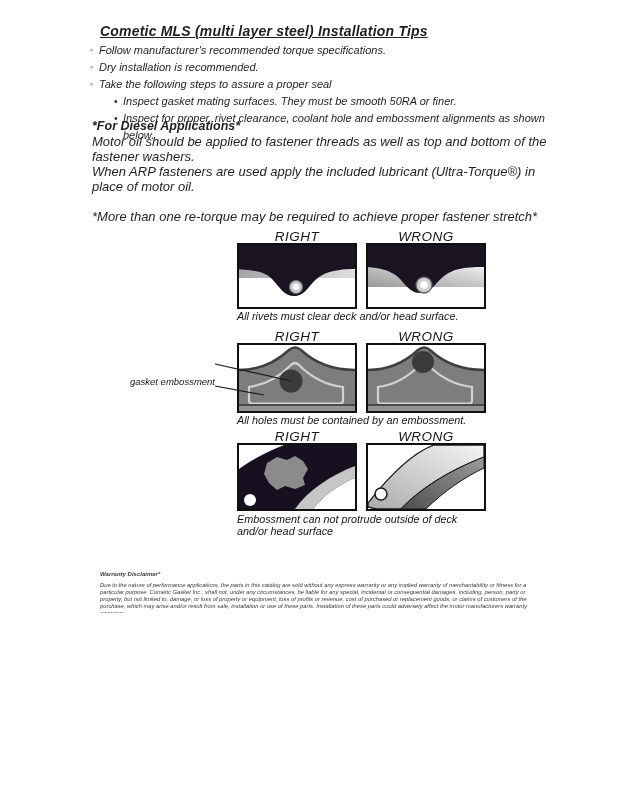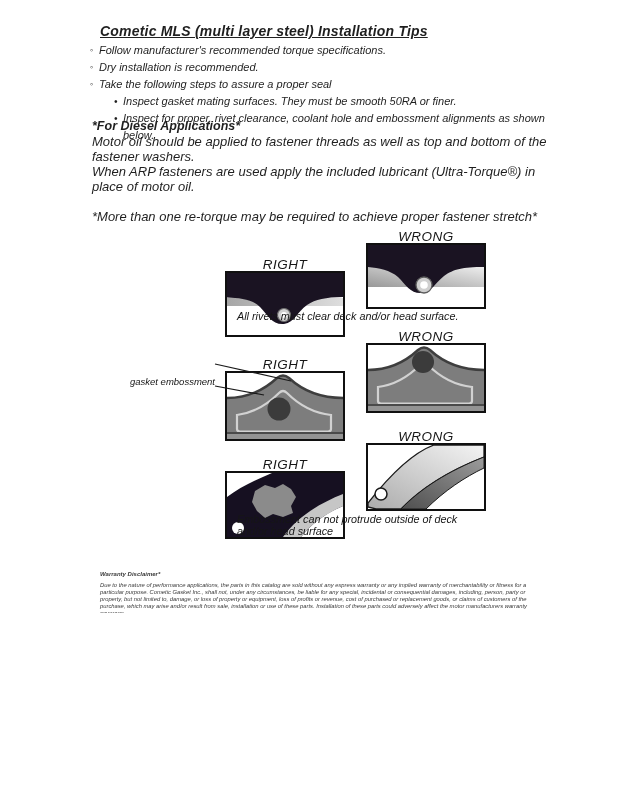--- a/index.html
+++ b/index.html
@@ -18,21 +18,21 @@
   .tips .sub .glyph{font-size:10px;}
   
   .dieselH{left:92px;top:119px;font-size:12.5px;font-weight:bold;}
   .para{left:92px;width:460px;font-size:13px;line-height:15px;white-space:pre-line;}
   .p1{top:134px;} .p2{top:164px;} .p3{top:209px;}
   
   .dlabel{width:120px;text-align:center;font-size:13.5px;letter-spacing:.5px;color:#161616;}
   .dbox{width:120px;box-sizing:border-box;border:2px solid #101010;background:#fff;}
   .dbox svg{display:block;width:100%;height:100%;}
   .dcaption{left:237px;font-size:10.8px;line-height:11.5px;white-space:pre-line;color:#161616;}
-  .colL{left:225px;margin-top:28px;} .colR{left:366px;}
+  .colL{left:237px;} .colR{left:366px;}
   .r1l{top:229px;} .r1b{top:243px;height:66px;} .cap1{top:311px;}
   .r2l{top:329px;} .r2b{top:343px;height:70px;} .cap2{top:415px;}
   .r3l{top:429px;} .r3b{top:443px;height:68px;} .cap3{top:514px;}
   
   .annot{font-size:9.5px;line-height:10.5px;text-align:right;white-space:pre-line;color:#161616;}
   .an1{left:105px;top:345px;width:110px;}
   .an2{left:95px;top:377px;width:120px;}
   .leaders{left:115px;top:348px;width:180px;height:55px;pointer-events:none;z-index:5;}
   
   .warranty{left:100px;top:571px;width:442px;color:#3a3a3a;}
@@ -138,20 +138,21 @@
       <rect x="0" y="61" width="116" height="5" fill="#939393"></rect>
       <circle cx="55" cy="17" r="11" fill="#3b3b3b"></circle>
     </svg>
   </div>
 
   <svg class="abs leaders" viewBox="0 0 180 55">
     <line x1="100" y1="16" x2="176" y2="33" stroke="#1a1a1a" stroke-width="1.2"></line>
     <line x1="100" y1="38" x2="149" y2="47" stroke="#1a1a1a" stroke-width="1.2"></line>
   </svg>
 
+  <div class="abs dcaption cap2">All holes must be contained by an embossment.</div>
 
   <div class="abs dlabel colL r3l">RIGHT</div>
   <div class="abs dlabel colR r3l">WRONG</div>
 
   <div class="abs dbox colL r3b">
     <svg viewBox="0 0 116 64" preserveAspectRatio="none">
       <rect x="0" y="0" width="116" height="64" fill="#161021"></rect>
       <path d="M0,0 L45,0 C28,7 12,15 0,24 Z" fill="#ffffff"></path>
       <path d="M116,33 C99,40 84,51 74,64 L116,64 Z" fill="#ffffff"></path>
       <path d="M116,21 C93,30 70,44 56,64 L74,64 C85,50 100,40 116,33 Z" fill="#c6c6c6"></path>

